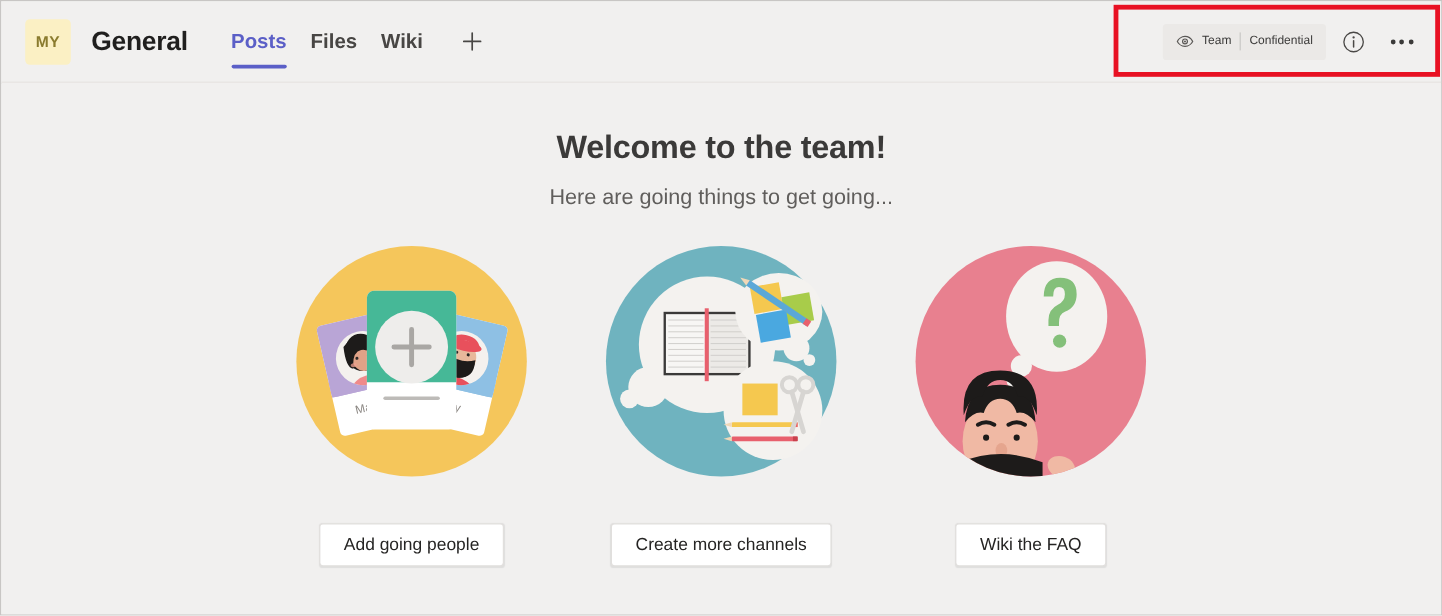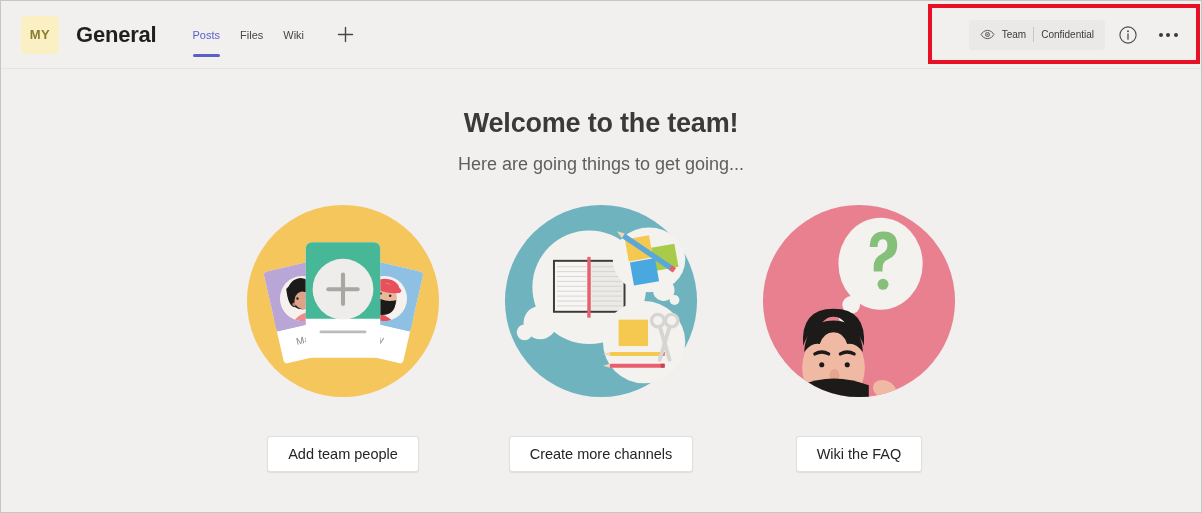--- a/index.html
+++ b/index.html
@@ -67,24 +67,25 @@
     align-items: center;
     margin-left: 26px;
     height: 68px;
   }
   .tab {
     position: relative;
     height: 68px;
     display: flex;
     align-items: center;
     padding: 0 10px;
-    font-size: 11px;
+    font-size: 17px;
     color: #484644;
     cursor: pointer;
     user-select: none;
+    font-weight: bold;
   }
   .tab.active { color: #5b5fc7; }
   .tab.active::after {
     content: "";
     position: absolute;
     left: 10px; right: 10px;
     bottom: 12px;
     height: 2.5px;
     border-radius: 2px;
     background: #5b5fc7;
@@ -333,21 +334,21 @@
             <text x="139" y="142" font-family="'Liberation Sans',sans-serif" font-size="10" fill="#8a8682" text-anchor="middle">Ray</text>
           </g>
 
           <rect x="62" y="40" width="76" height="118" rx="6" fill="#ffffff"></rect>
           <path d="M68 40 h64 a6 6 0 0 1 6 6 v72 h-76 v-72 a6 6 0 0 1 6 -6z" fill="#46b897"></path>
           <circle cx="100" cy="88" r="31" fill="#eeedeb"></circle>
           <path d="M100 73 V103 M85 88 H115" stroke="#a9a7a4" stroke-width="4.2" stroke-linecap="round"></path>
           <rect x="76" y="130" width="48" height="3" rx="1.5" fill="#bdbbb8"></rect>
         </svg>
 
-        <button class="action-btn">Add team people</button>
+        <button class="action-btn">Add going people</button>
       </div>
 
       <div class="card">
         <svg class="illustration" viewBox="0 0 200 200">
           <circle cx="100" cy="100" r="98" fill="#6fb3bf"></circle>
 
           <circle cx="88" cy="86" r="58" fill="#f4f2ef"></circle>
           <circle cx="38" cy="122" r="17" fill="#f4f2ef"></circle>
           <circle cx="22" cy="132" r="8" fill="#f4f2ef"></circle>
 

